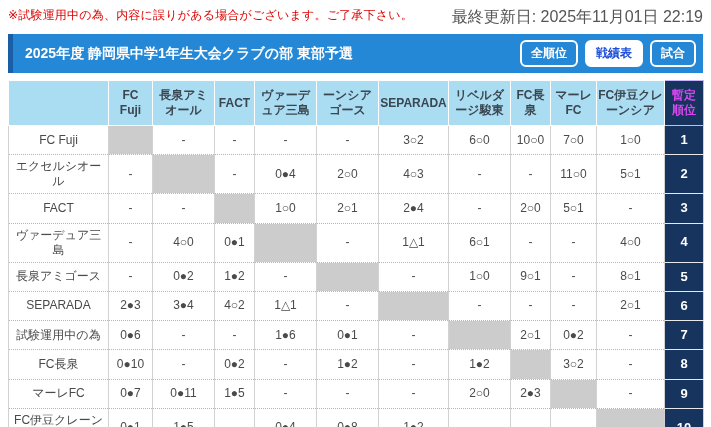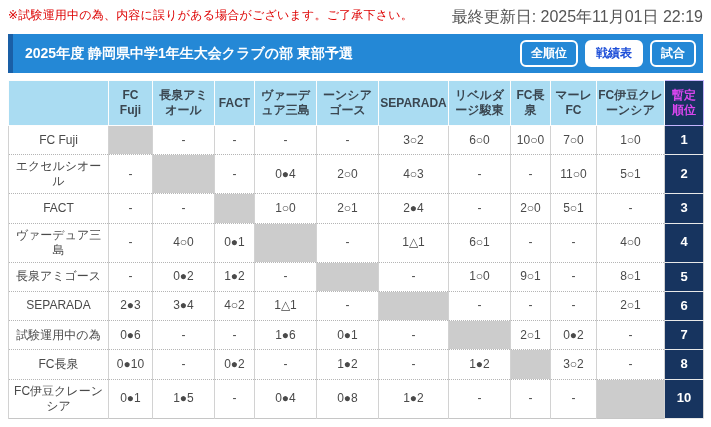--- a/index.html
+++ b/index.html
@@ -215,20 +215,34 @@
         <td class="score">-</td>
         <td class="score">1●2</td>
         <td class="score">-</td>
         <td class="score">1●2</td>
         <td class="diag"></td>
         <td class="score">3○2</td>
         <td class="score">-</td>
         <td class="rank">8</td>
       </tr>
       <tr>
+        <td class="team">マーレFC</td>
+        <td class="score">0●7</td>
+        <td class="score">0●11</td>
+        <td class="score">1●5</td>
+        <td class="score">-</td>
+        <td class="score">-</td>
+        <td class="score">-</td>
+        <td class="score">2○0</td>
+        <td class="score">2●3</td>
+        <td class="diag"></td>
+        <td class="score">-</td>
+        <td class="rank">9</td>
+      </tr>
+      <tr>
         <td class="team">FC伊豆クレーンシア</td>
         <td class="score">0●1</td>
         <td class="score">1●5</td>
         <td class="score">-</td>
         <td class="score">0●4</td>
         <td class="score">0●8</td>
         <td class="score">1●2</td>
         <td class="score">-</td>
         <td class="score">-</td>
         <td class="score">-</td>

